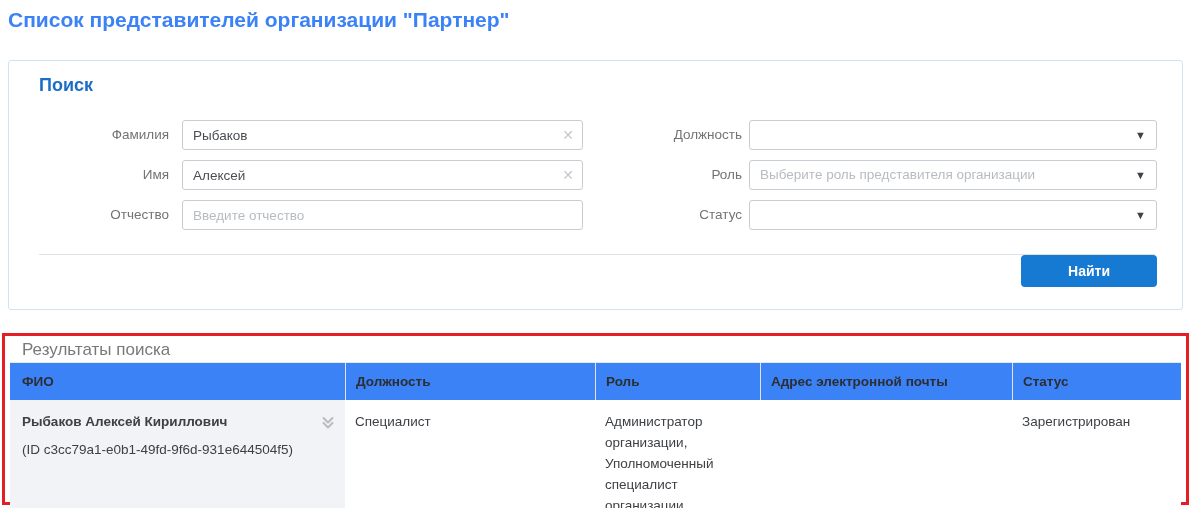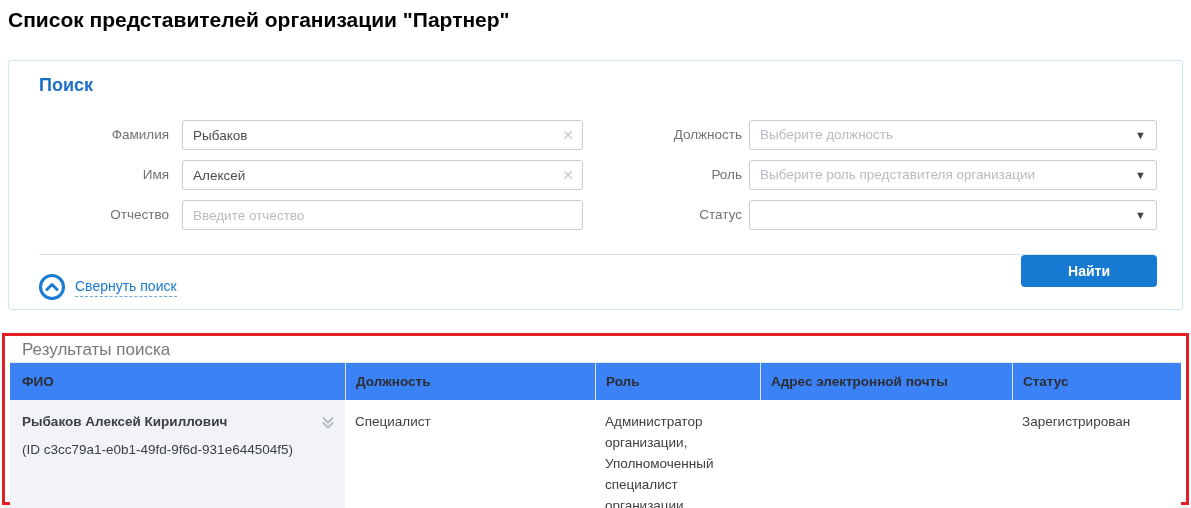--- a/index.html
+++ b/index.html
@@ -3,21 +3,21 @@
 <meta charset="utf-8">
 <style>
   * { margin:0; padding:0; box-sizing:border-box; }
   html,body { background:#fff; }
   body {
     width:1191px; height:508px; position:relative; overflow:hidden;
     font-family:"Liberation Sans","DejaVu Sans",sans-serif;
   }
   .page-title {
     position:absolute; left:8px; top:8px;
-    font-size:21px; font-weight:bold; color:#000000;
+    font-size:21px; font-weight:bold; color:#3b82f6;
   }
   
   .search-panel {
     position:absolute; left:8px; top:60px; width:1175px; height:250px;
     background:#fff; border:1px solid #cfe3f5; border-radius:3px;
   }
   .search-title {
     position:absolute; left:30px; top:14px;
     font-size:18px; font-weight:bold; color:#1b6ec6;
   }
@@ -116,21 +116,20 @@
 
   <div class="form-row row-1">
     <div class="field-label label-left">Фамилия</div>
     <div class="input-wrap input-left">
       <input class="text-input" type="text" value="Рыбаков" style="">
       <span class="clear-x">✕</span>
     </div>
     <div class="field-label label-right">Должность</div>
     <div class="input-wrap input-right">
       <div class="select-box">
-        <span class="select-placeholder">Выберите должность</span>
         <span class="select-arrow">▼</span>
       </div>
     </div>
   </div>
 
   <div class="form-row row-2">
     <div class="field-label label-left">Имя</div>
     <div class="input-wrap input-left">
       <input class="text-input" type="text" value="Алексей" style="">
       <span class="clear-x">✕</span>
@@ -152,27 +151,20 @@
     <div class="field-label label-right">Статус</div>
     <div class="input-wrap input-right">
       <div class="select-box">
         <span class="select-arrow">▼</span>
       </div>
     </div>
   </div>
 
   <div class="divider"></div>
 
-  <div class="collapse-link">
-    <svg class="collapse-icon" width="26" height="26" viewBox="0 0 26 26">
-      <circle cx="13" cy="13" r="11.5" fill="none" stroke="#1b7ad2" stroke-width="3"></circle>
-      <polyline points="8,15.5 13,10.5 18,15.5" fill="none" stroke="#1b7ad2" stroke-width="3" stroke-linecap="round" stroke-linejoin="round"></polyline>
-    </svg>
-    <span class="collapse-text">Свернуть поиск</span>
-  </div>
 
   <button class="find-button">Найти</button>
 </div>
 
 <div class="results-block">
   <div class="results-title">Результаты поиска</div>
 
   <div class="results-table">
     <div class="thead">
       <div class="th">ФИО</div>

